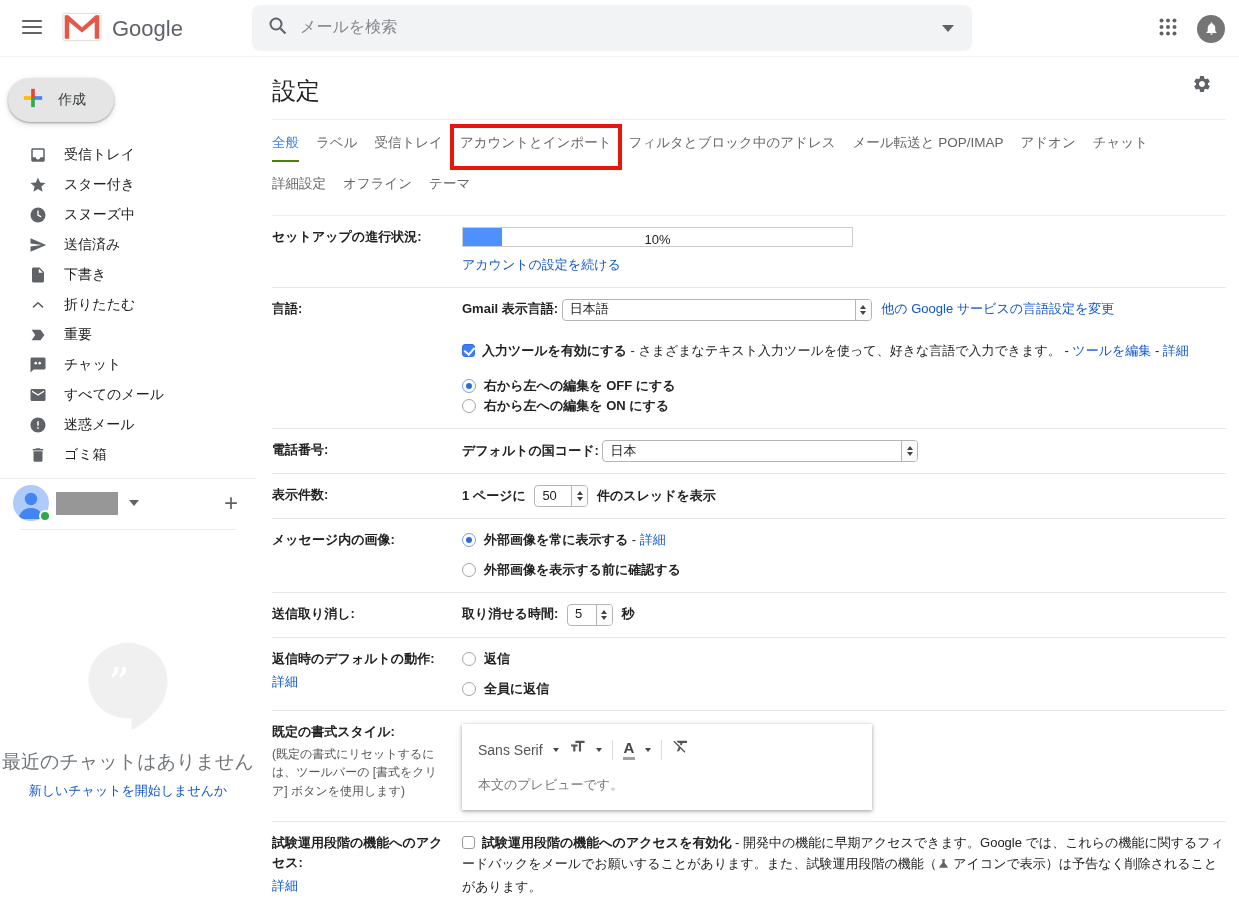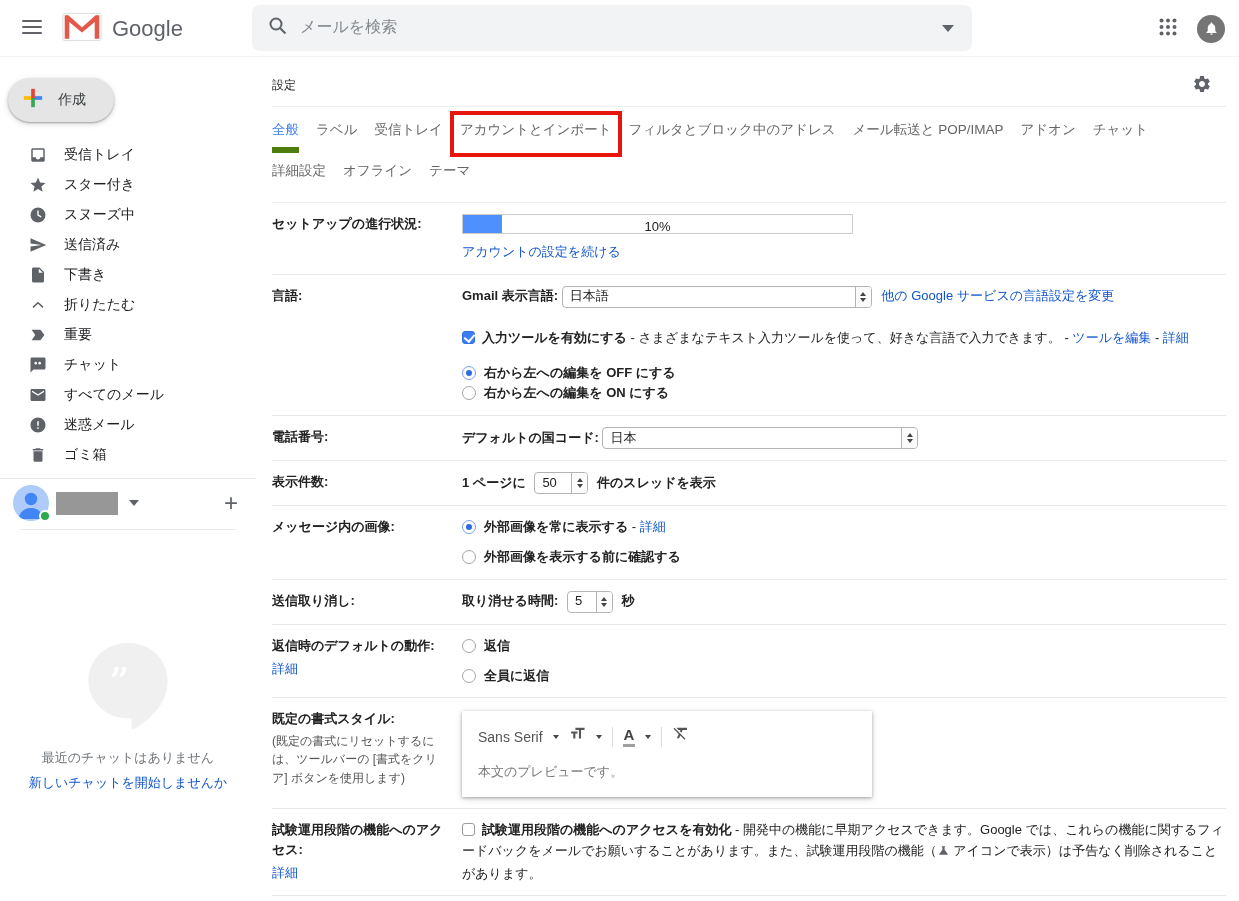--- a/index.html
+++ b/index.html
@@ -29,33 +29,33 @@
   .nav-icon { width:20px; height:20px; display:flex; align-items:center; justify-content:center; }
   .sb-divider { border-top:1px solid #e8eaed; margin-top:8px; }
   .user-row { height:48px; display:flex; align-items:center; padding:0 18px 0 13px; position:relative; }
   .avatar-wrap { position:relative; width:36px; height:36px; }
   .presence-dot { position:absolute; right:-2px; bottom:-1px; width:12px; height:12px; border-radius:50%; background:#2ea84c; border:2px solid #fff; }
   .name-redacted { width:62px; height:23px; background:#979797; margin-left:7px; }
   .tri-dn-sm { width:0; height:0; border-left:5px solid transparent; border-right:5px solid transparent; border-top:6px solid #5f6368; margin-left:11px; }
   .add-contact { margin-left:auto; font-size:24px; font-weight:300; color:#5f6368; line-height:1; cursor:pointer; }
   .sb-divider2 { border-top:1px solid #e8eaed; margin:2px 20px 0 20px; }
   .chat-block { position:absolute; top:582px; left:0; width:256px; text-align:center; }
-  .chat-empty { margin-top:16px; font-size:13px; color:#70757a; }
+  .chat-empty { margin-top:16px; font-size:19px; color:#70757a; }
   .chat-link { margin-top:7px; font-size:13px; color:#1155cc; cursor:pointer; }
 
   
   .main { position:absolute; top:57px; left:256px; width:983px; bottom:0; padding:0 13px 0 16px; }
   .title-row { position:relative; padding:18px 0 12px 0; border-bottom:1px solid #eee; }
-  .page-title { font-size:12px; color:#222; }
+  .page-title { font-size:24px; color:#222; }
   .gear { position:absolute; right:14px; top:17px; cursor:pointer; }
   .tabs { padding-top:14px; border-bottom:1px solid #eee; }
   .tabs-row { display:flex; gap:17px; align-items:flex-start; height:41px; }
   .tabs-row.row2 { height:40px; }
   .tab { font-size:13.5px; color:#666; padding-bottom:8px; cursor:pointer; white-space:nowrap; }
-  .tab.active { color:#4285f4; border-bottom:6px solid #4d7c0f; }
+  .tab.active { color:#4285f4; border-bottom:2px solid #4d7c0f; }
   .tab.redbox { outline:4px solid #e8150d; outline-offset:6px; }
 
   .settings-row { display:flex; border-bottom:1px solid #e8e8e8; padding:11px 0; font-size:13px; }
   .row-label { width:190px; flex:none; font-weight:bold; color:#222; line-height:1.55; padding-right:10px; }
   .row-label .note { font-weight:normal; font-size:12px; color:#555; margin-top:2px; }
   .row-label .label-link { font-weight:normal; margin-top:3px; }
   .row-content { flex:1; color:#222; line-height:1.6; }
   a.lnk { color:#1155cc; text-decoration:none; cursor:pointer; }
   .b { font-weight:bold;margin-top:48px; }
 

